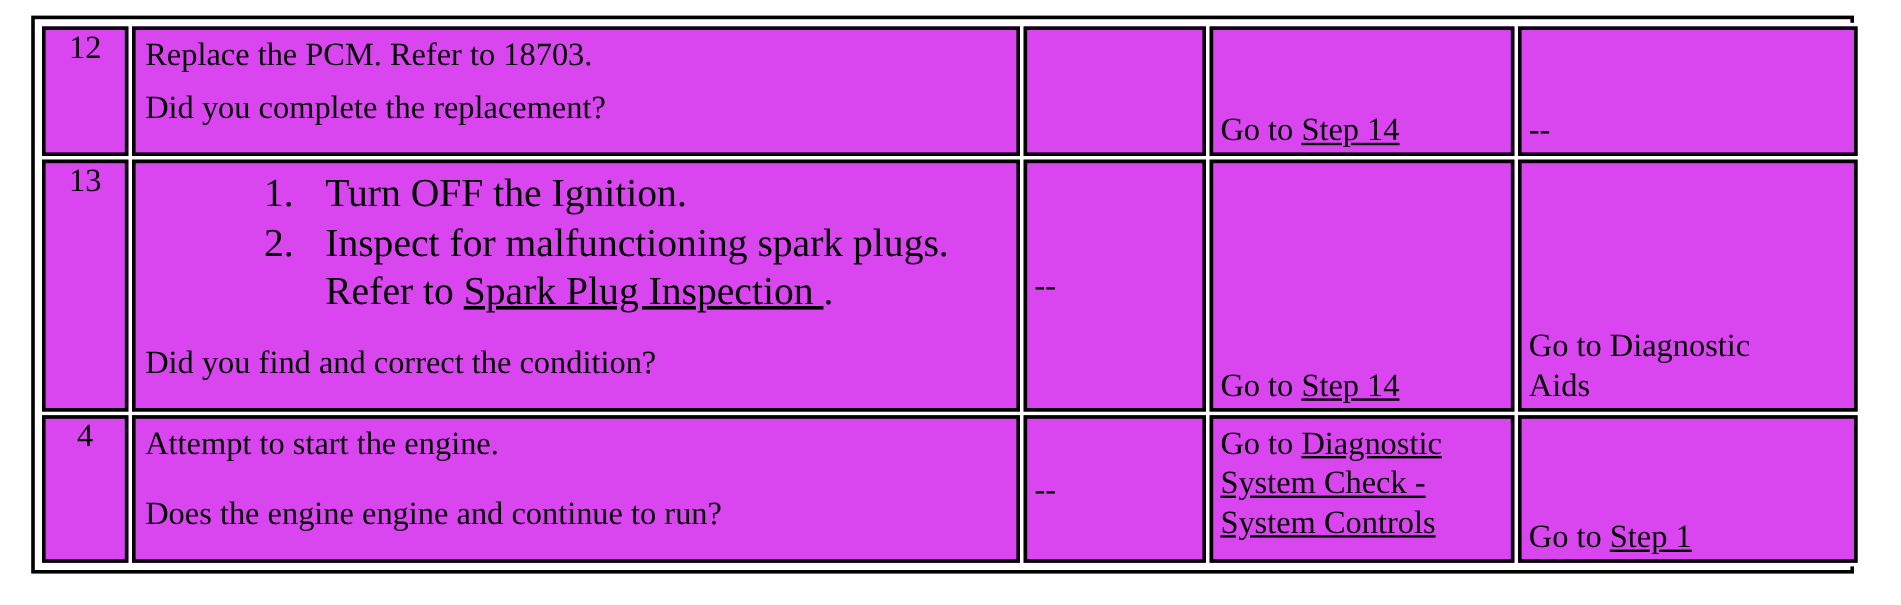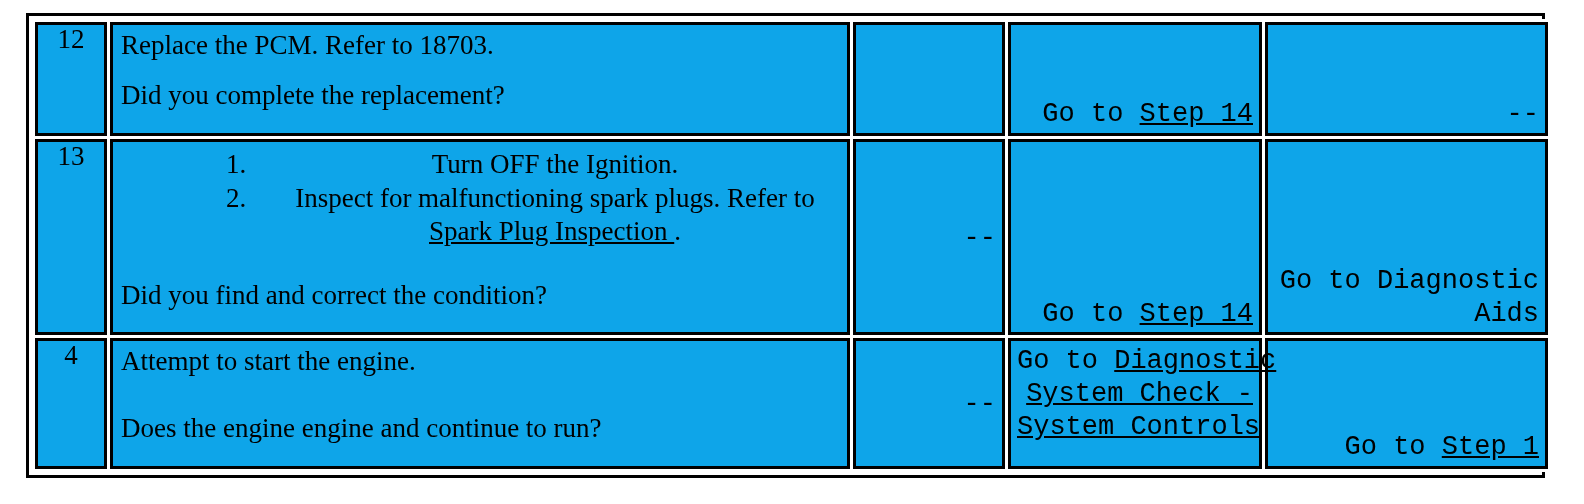--- a/index.html
+++ b/index.html
@@ -40,21 +40,21 @@
     height: 100%;
     border-collapse: separate;
     border-spacing: 3px;
     table-layout: fixed;
     background: #ffffff;
   }
 
   table.diag-table td {
     border: 3px solid #000000;
     box-sizing: border-box;
-    background: #0ea5e9;
+    background: #d946ef;
     padding: 0;
     vertical-align: top;
   }
 
   
   col.c-step   { width: 72px; }
   col.c-action { width: 740px; }
   col.c-value  { width: 152px; }
   col.c-yes    { width: 254px; }
   col.c-no     { width: 283px; }
@@ -86,23 +86,22 @@
 
   .action-line {
     white-space: nowrap;
   }
 
   ol.steps-list {
     margin: 2px 0 0 0;
     padding: 0 0 0 132px;
     list-style-position: outside;
     list-style-type: decimal;
-    font-size: 27px;
+    font-size: 33px;
     line-height: 1.22;
-    text-align: center;
   }
   ol.steps-list li {
     padding-left: 18px;
     margin: 0 0 1px 0;
   }
   ol.steps-list li .li-text {
     display: inline;
   }
 
   
@@ -115,21 +114,21 @@
     box-sizing: border-box;
     height: 100%;
     padding: 4px 6px 2px 6px;
     display: flex;
     flex-direction: column;
   }
   .align-bottom  { justify-content: flex-end; }
   .align-middle  { justify-content: center; }
   .align-top     { justify-content: flex-start; }
 
-  .cell-text { display: block; text-align: right; font-family: Liberation Mono, monospace; }
+  .cell-text { display: block; text-align: left; }
 
   .dash {
     font-size: 27px;
     letter-spacing: 0px;
   }
 
   u.link { text-decoration: underline; text-underline-offset: 2px; }
 
   .nowrap { white-space: nowrap; }
 </style>

